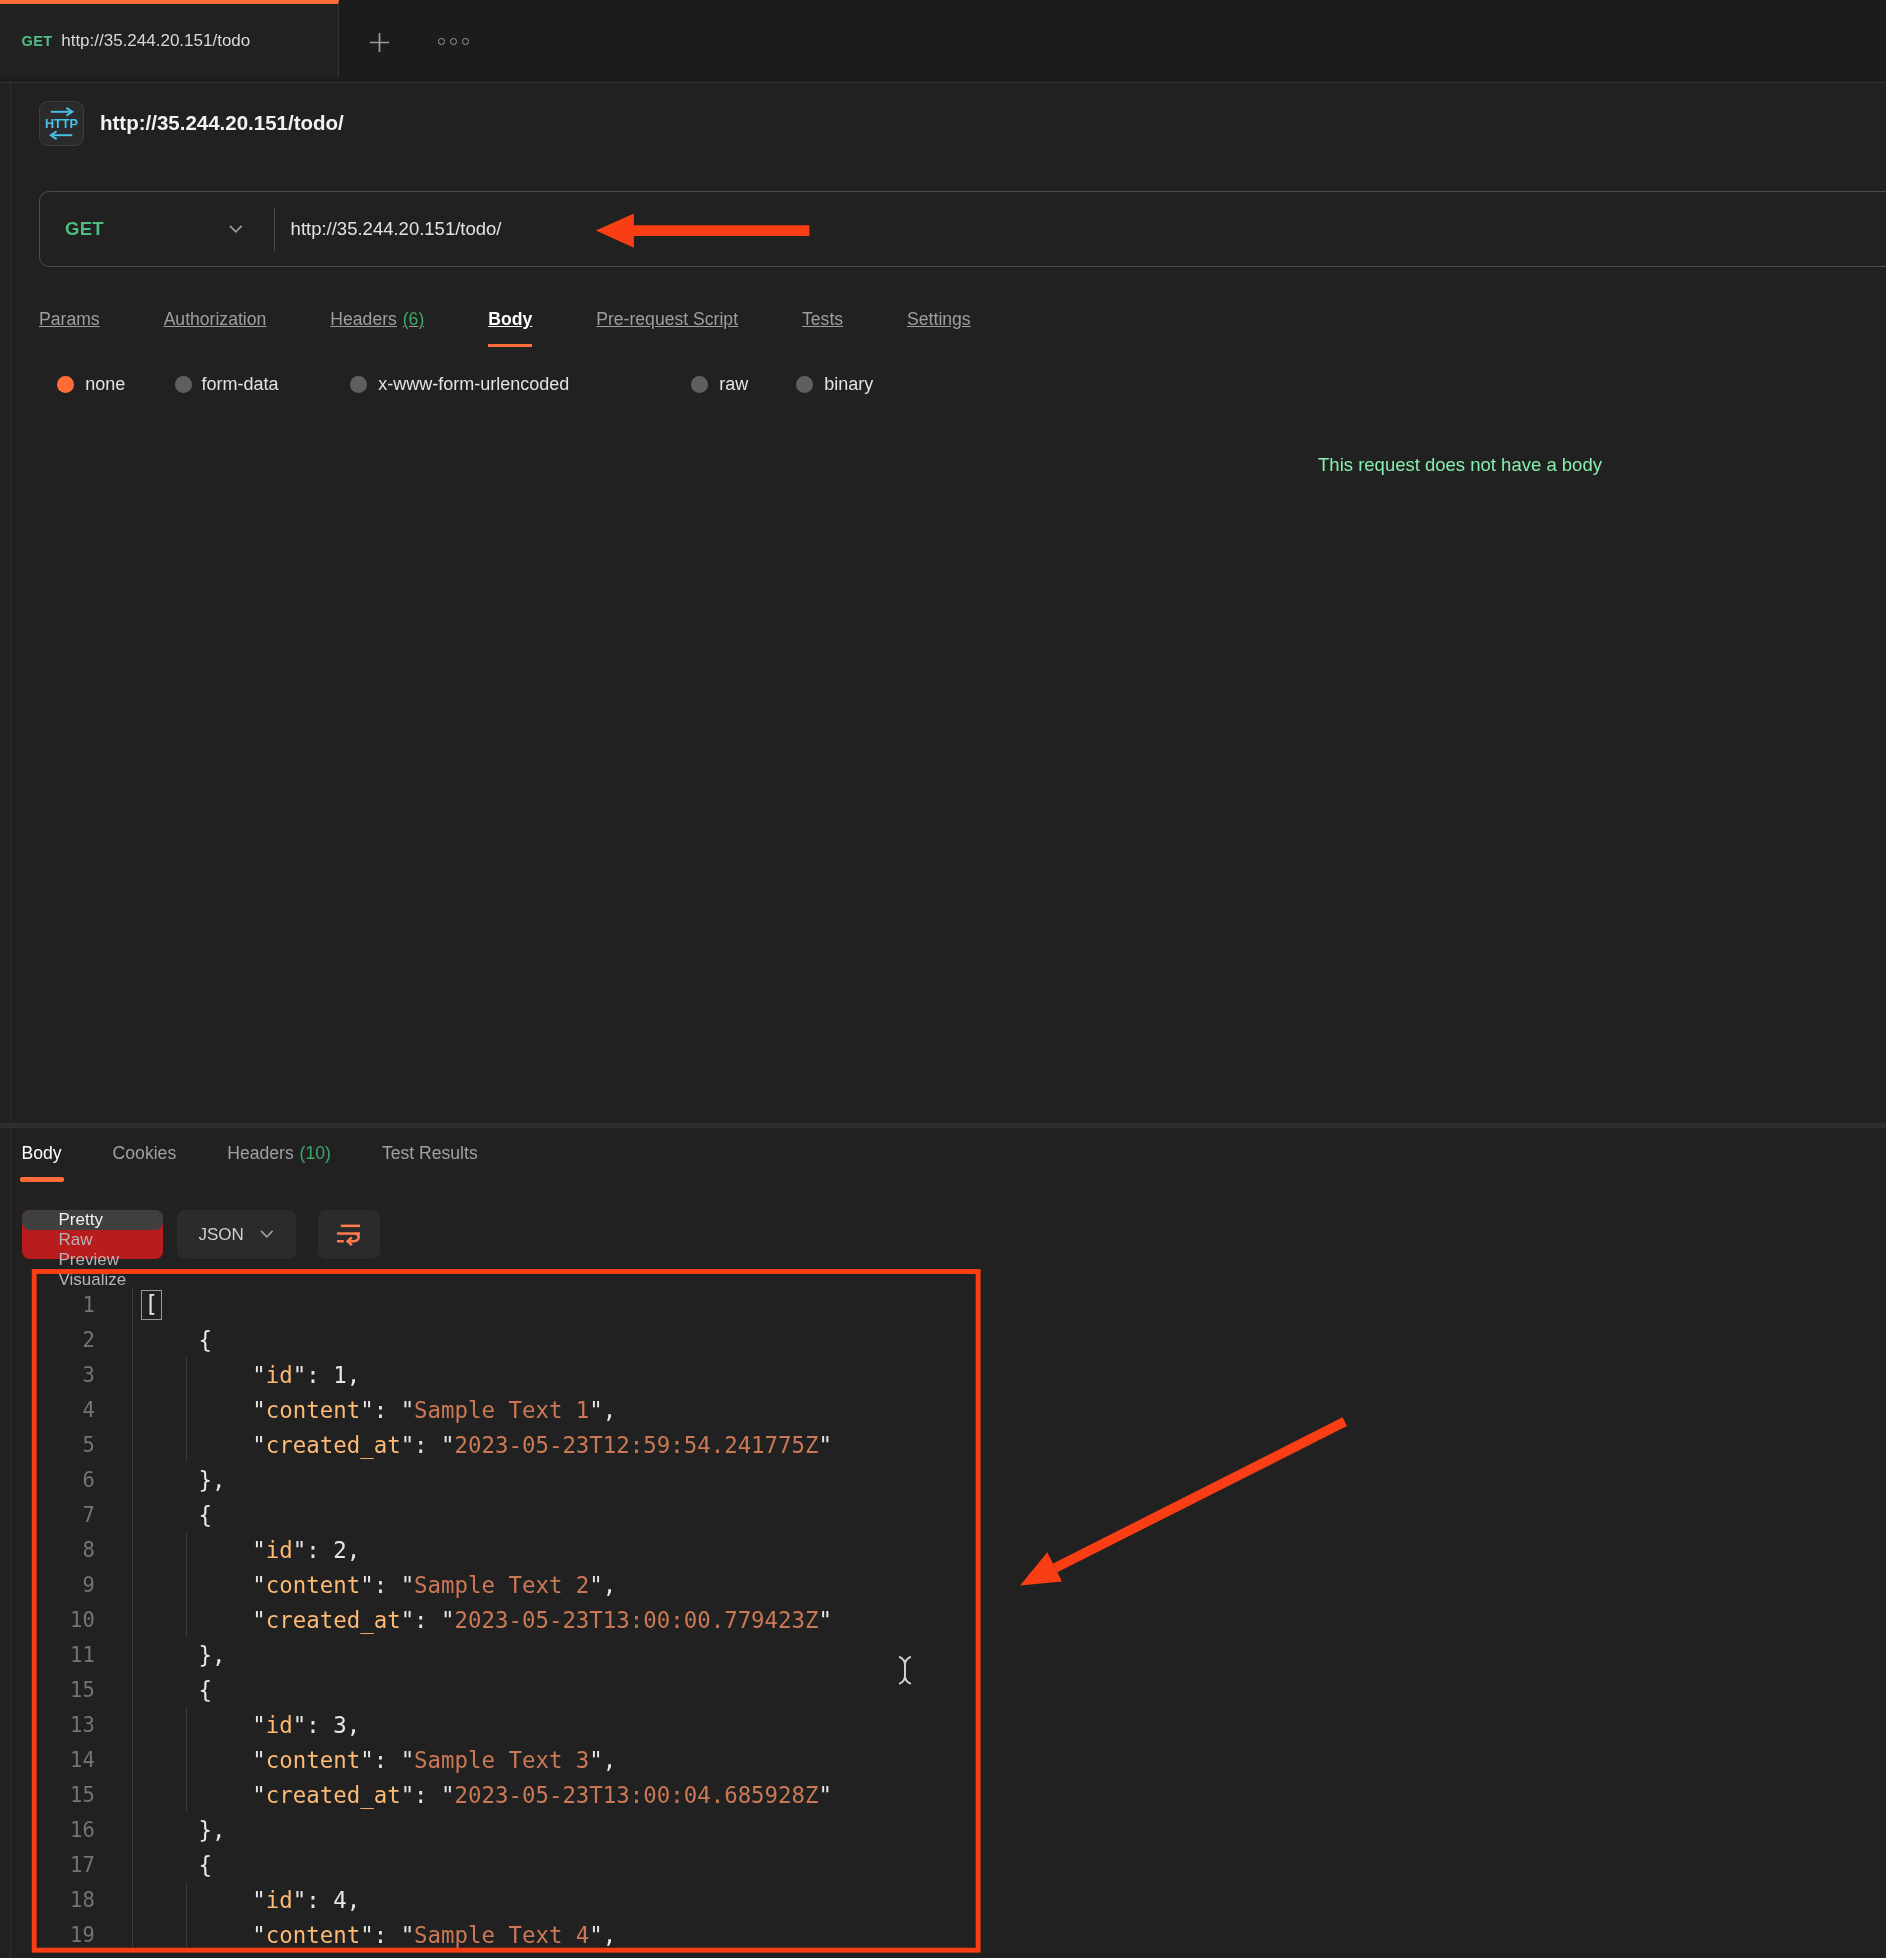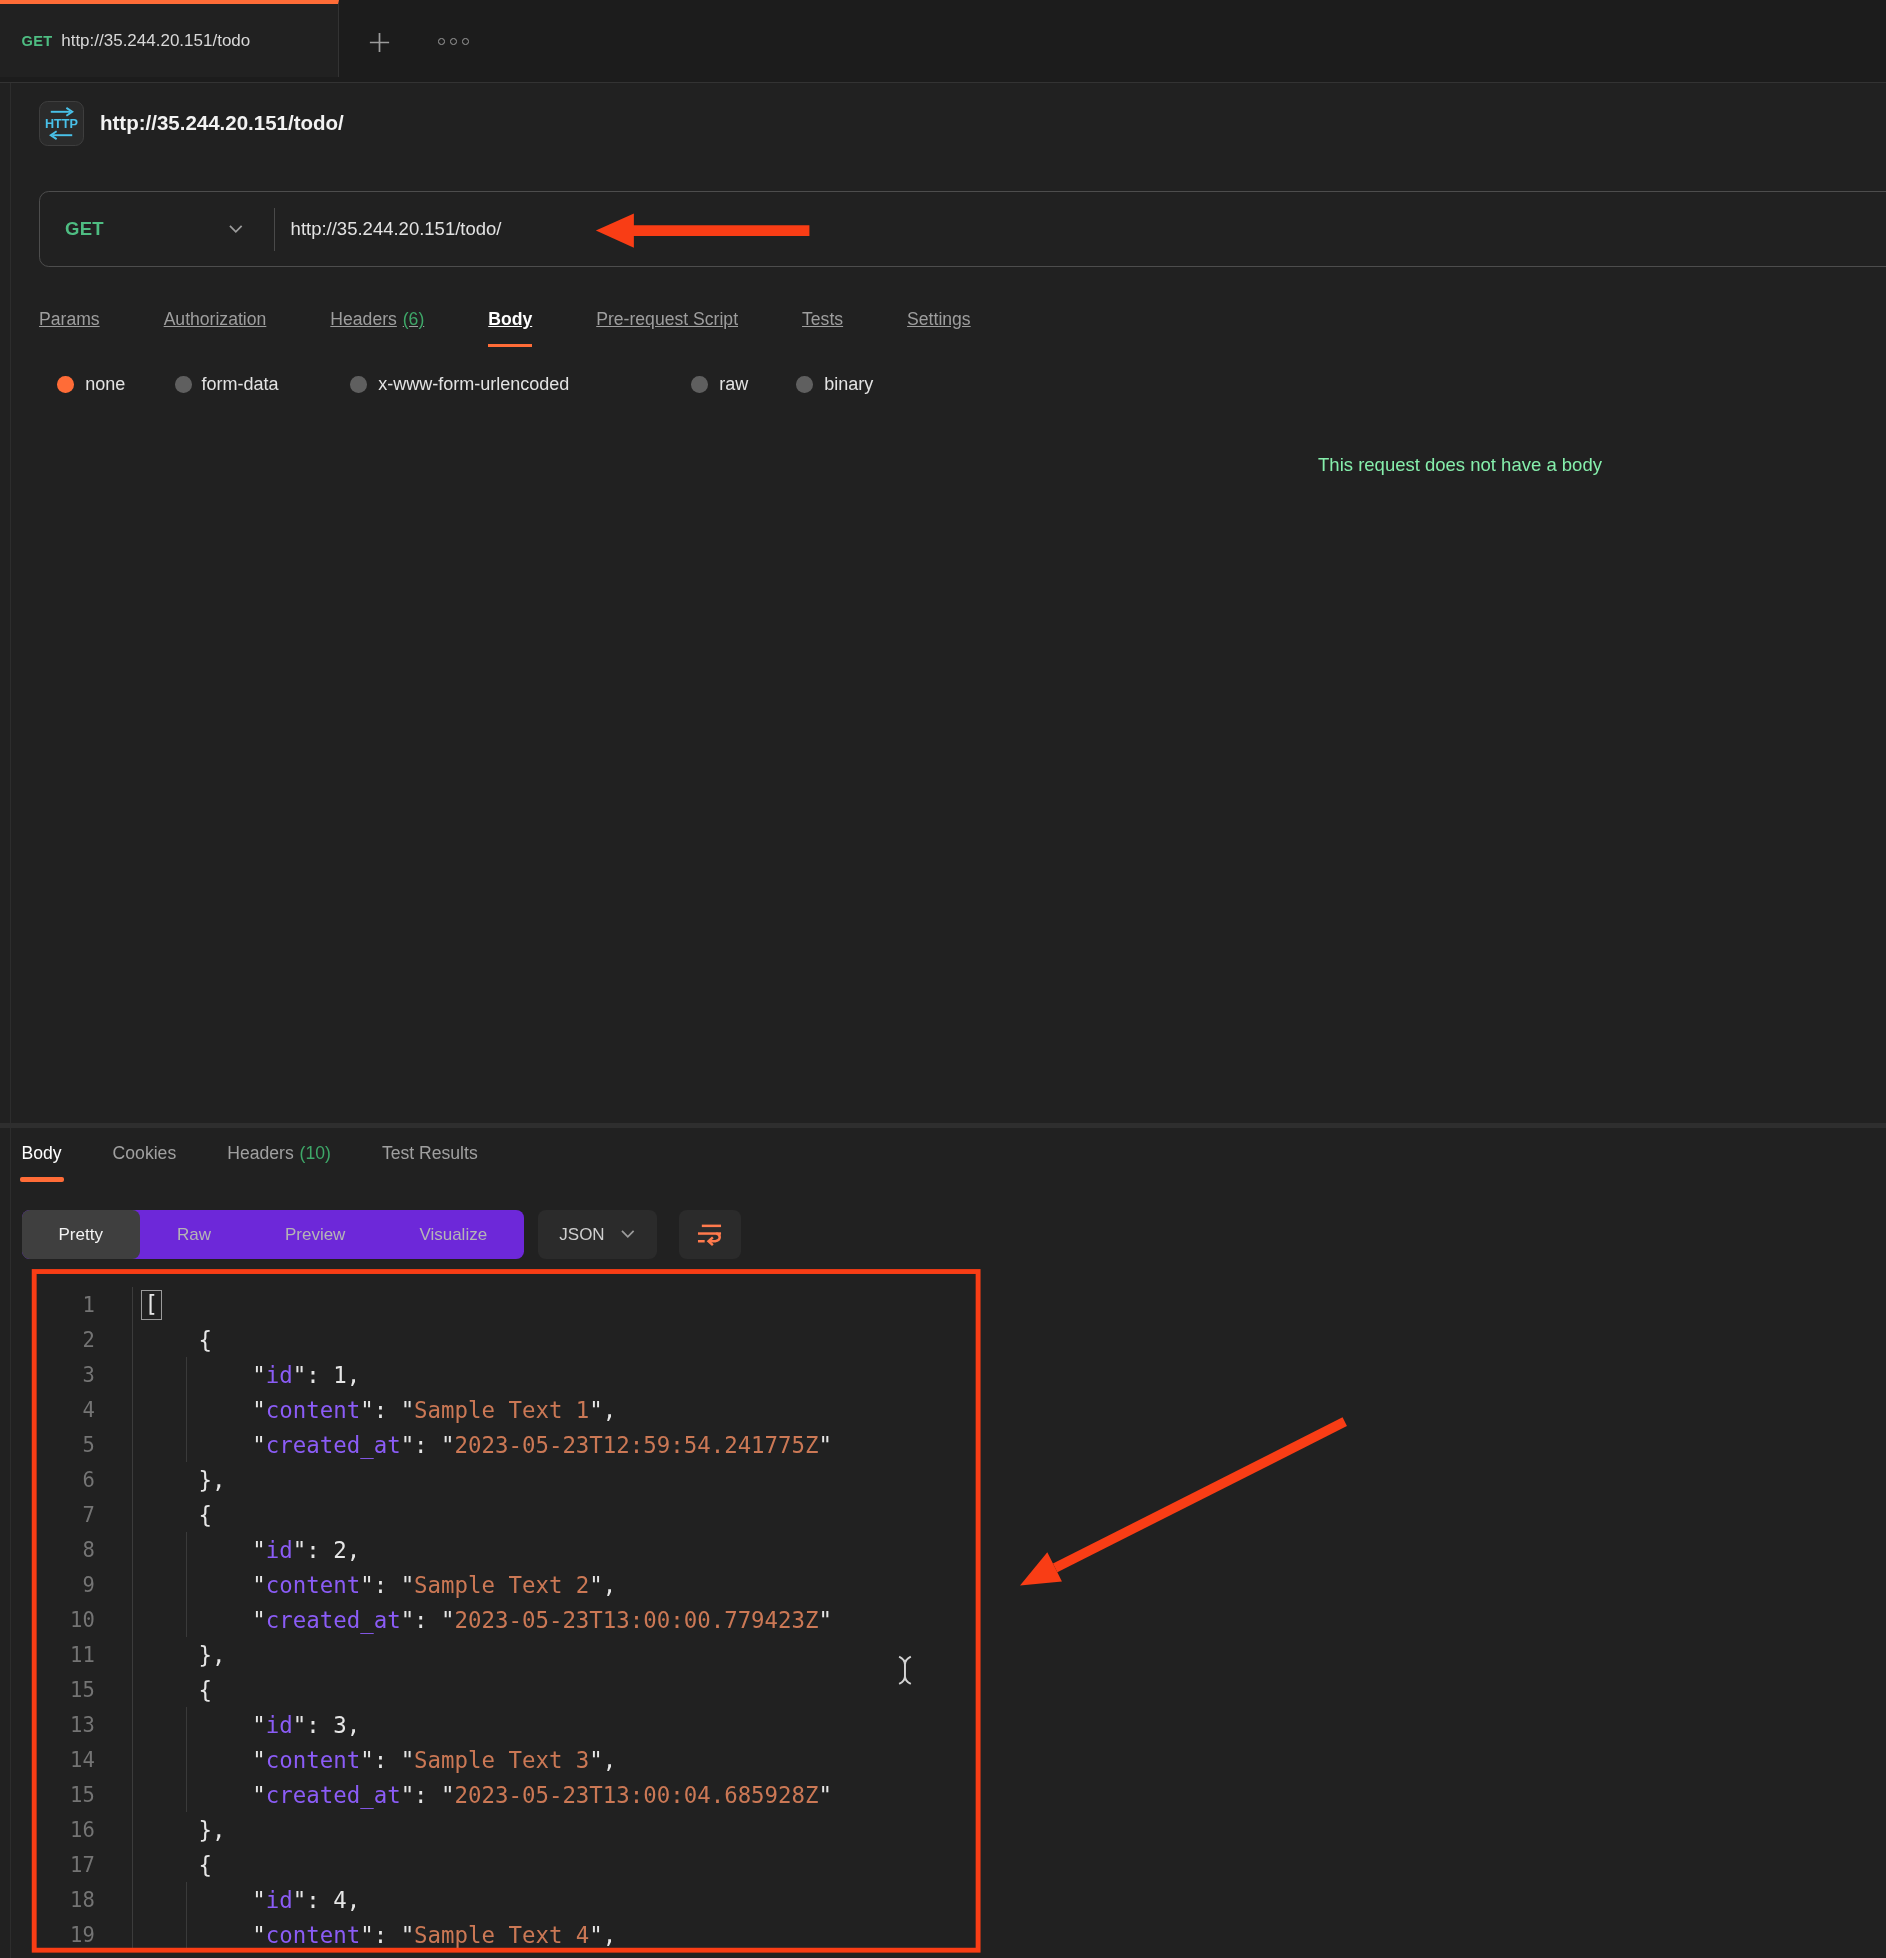--- a/index.html
+++ b/index.html
@@ -42,35 +42,35 @@
   .bmode span.lbl{font-size:18px;color:#e3e3e3;}
   #empty-msg{left:1460px;top:454px;transform:translateX(-50%);font-size:18.5px;color:#86efac;white-space:nowrap;}
   
   #section-divider{left:0;top:1123px;width:1886px;height:4.9px;background:#2e2e2e;}
   #resp-tabs{left:21.5px;top:1143px;display:flex;gap:51px;}
   .resp-tab{position:relative;font-size:17.6px;color:#a0a0a0;}
   .resp-tab.active{color:#fff;}
   .resp-tab.active::after{content:'';position:absolute;left:-2px;right:-2px;bottom:-17.6px;height:4.4px;
     background:#ff6c37;border-radius:2px;}
   #toolbar{left:21.5px;top:1210px;height:49px;display:flex;align-items:center;}
-  #segmented{display:flex;background:#6d28d9;border-radius:7.8px;height:49px;}
+  #segmented{display:flex;background:#b91c1c;border-radius:7.8px;height:49px;flex-direction:column;}
   .seg-item{padding:0 37px;display:flex;align-items:center;font-size:17px;color:#b5b5b5;}
   .seg-item.active{background:#3f3f3f;color:#f2f2f2;border-radius:7.8px;}
   #format-dd{margin-left:13.7px;height:49px;background:#2b2b2b;border-radius:7.8px;display:flex;align-items:center;
     padding:0 21.5px;gap:15.6px;color:#cfcfcf;font-size:17px;}
   #wrap-btn{margin-left:21.5px;width:62px;height:49px;background:#2b2b2b;border-radius:7.8px;
     display:flex;align-items:center;justify-content:center;}
   
   #code-area{left:9.8px;top:1287px;width:1170px;font-family:"DejaVu Sans Mono",monospace;}
   .code-line{display:flex;height:35px;}
   .ln{width:123px;flex:none;text-align:right;padding-right:37px;box-sizing:border-box;color:#747474;
     font-size:20.5px;border-right:1px solid #3c3c3c;display:flex;align-items:center;justify-content:flex-end;}
   .code{padding-left:11.7px;white-space:pre;font-size:22.4px;color:#e6e6e6;position:relative;flex:1;
     display:flex;align-items:center;}
-  .tok-k{color:#8b5cf6;}
+  .tok-k{color:#fdba74;}
   .tok-s{color:#cb7855;}
   .tok-n{color:#e6e6e6;}
   .tok-p{color:#e6e6e6;}
   .code-line.guide .code::before{content:'';position:absolute;left:53px;top:0;bottom:0;border-left:1px solid #3a3a3a;}
   .cursor-br{border:1.5px solid #9a9a9a;padding:0 2.9px 2px 2.9px;margin-left:-3.9px;}
   
   #overlay{left:0;top:0;width:1886px;height:1958px;pointer-events:none;}
 </style>
 </head>
 <body>

